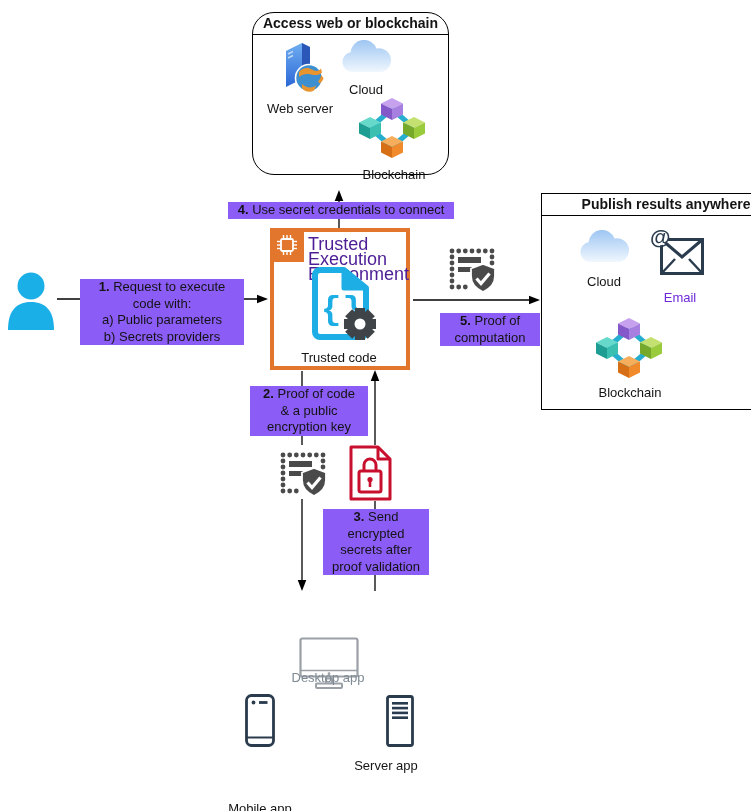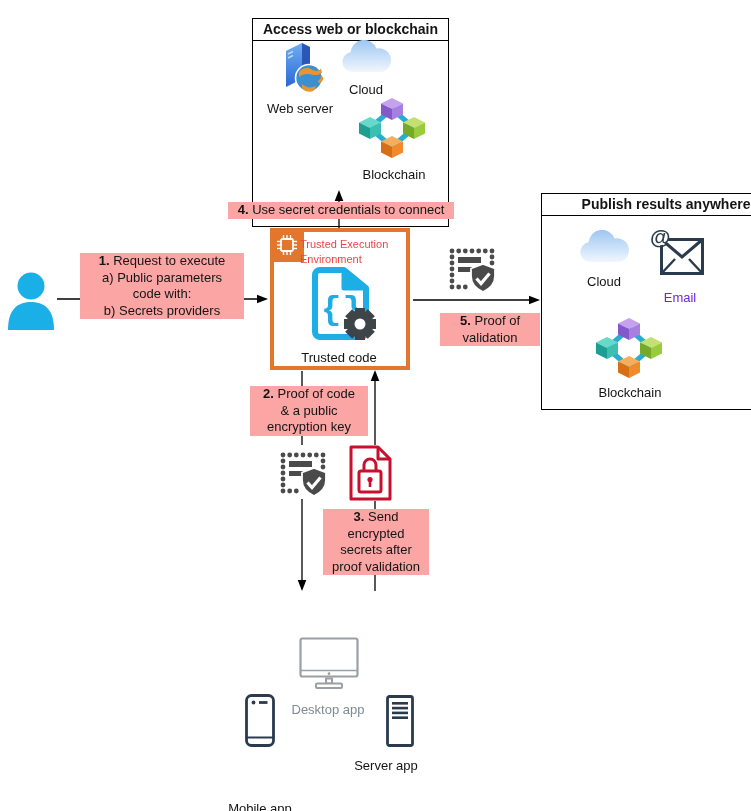--- a/index.html
+++ b/index.html
@@ -4,27 +4,27 @@
 <style>
   html,body{margin:0;padding:0;background:#fff;}
   .canvas{position:relative;width:751px;height:811px;background:#fff;
           font-family:"Liberation Sans",sans-serif;color:#141414;overflow:hidden;}
   .box{position:absolute;background:#fff;border:1px solid #000;box-sizing:border-box;z-index:1;}
   .box-header{border-bottom:1px solid #000;font-weight:bold;text-align:center;padding:2px 2px 3px;font-size:14px;}
   .box-header.small{font-size:13px;padding-top:3px;}
   .tee-box{position:absolute;background:#fff;border:4px solid #E2762D;box-sizing:border-box;z-index:1;}
   .chip-badge{position:absolute;left:270px;top:228px;width:34px;height:34px;background:#E2762D;z-index:3;
               display:flex;align-items:center;justify-content:center;}
-  .tee-title{position:absolute;left:300px;top:237px;width:100px;font-size:11px;line-height:15px;color:#ef4444;z-index:3;}
+  .tee-title{position:absolute;left:308px;top:237px;width:100px;font-size:18px;line-height:15px;color:#4c1d95;z-index:3;}
   .icon{position:absolute;z-index:3;line-height:0;}
   .icon.masked{background:#fff;}
   .label{position:absolute;z-index:3;font-size:13px;text-align:center;line-height:15px;}
   .label.muted{color:#7E8A94;}
   .label.muted2{color:#6d28d9;}
-  .steptext{position:absolute;z-index:4;font-size:13px;line-height:16.5px;text-align:center;background:#fca5a5;}
+  .steptext{position:absolute;z-index:4;font-size:13px;line-height:16.5px;text-align:center;background:#8b5cf6;}
   #connectors{position:absolute;left:0;top:0;z-index:2;}
   #defs-holder{position:absolute;width:0;height:0;overflow:hidden;}
 </style>
 </head>
 <body>
 
 <div class="canvas">
 
   <svg id="defs-holder" aria-hidden="true">
     <defs>
@@ -32,21 +32,21 @@
         <stop offset="0" stop-color="#9EC6F2"></stop>
           <stop offset="1" stop-color="#F0F7FE"></stop>
       </linearGradient>
       <linearGradient id="towerGrad" x1="0" y1="0" x2="0" y2="1">
         <stop offset="0" stop-color="#6FAEF2"></stop>
           <stop offset="1" stop-color="#2C67D6"></stop>
       </linearGradient>
     </defs>
   </svg>
 
-  <div class="box" style="left:252px;top:18px;width:197px;height:209px;">
+  <div class="box" style="left:252px;top:12px;width:197px;height:163px;border-radius:22px;">
     <div class="box-header">Access web or blockchain</div>
   </div>
 
   <div class="box" style="left:541px;top:193px;width:250px;height:217px;">
     <div class="box-header">Publish results anywhere</div>
   </div>
 
 
   <div class="tee-box" style="left:270px;top:228px;width:140px;height:142px;"></div>
 
@@ -174,21 +174,21 @@
 
   <div class="icon" style="left:299px;top:637px;">
     <svg width="60" height="56" viewBox="0 0 60 56">
       <rect x="1.5" y="1.5" width="57" height="38" rx="2" fill="#fff" stroke="#9AA0A6" stroke-width="2.2"></rect>
       <line x1="1.5" y1="33.5" x2="58.5" y2="33.5" stroke="#9AA0A6" stroke-width="1.6"></line>
       <circle cx="30" cy="36.7" r="1.4" fill="#9AA0A6"></circle>
       <rect x="27" y="41.5" width="6" height="5" fill="#fff" stroke="#9AA0A6" stroke-width="2"></rect>
       <rect x="17" y="46.5" width="26" height="4.5" rx="1" fill="#fff" stroke="#9AA0A6" stroke-width="2"></rect>
     </svg>
   </div>
-  <div class="label muted" style="left:288px;top:702px;width:80px;">Desktop app</div>
+  <div class="label muted" style="left:288px;top:670px;width:80px;">Desktop app</div>
 
   <div class="icon" style="left:245px;top:694px;">
     <svg width="30" height="53" viewBox="0 0 30 53">
       <rect x="1.5" y="1.5" width="27" height="50" rx="5" fill="#fff" stroke="#2A3B4D" stroke-width="2.8"></rect>
       <circle cx="8.5" cy="8.5" r="1.9" fill="#2A3B4D"></circle>
       <line x1="14" y1="8.5" x2="22.5" y2="8.5" stroke="#2A3B4D" stroke-width="2.8"></line>
       <line x1="1.5" y1="43.5" x2="28.5" y2="43.5" stroke="#2A3B4D" stroke-width="2"></line>
     </svg>
   </div>
   <div class="label" style="left:220px;top:757px;width:80px;margin-top:44px;">Mobile app</div>
@@ -314,37 +314,37 @@
     <svg width="46" height="56" viewBox="0 0 46 56">
       <path d="M4 2 H31 L43 14 V54 H4 Z" fill="#fff" stroke="#C8102E" stroke-width="3" stroke-linejoin="round"></path>
       <path d="M31 2 V14 H43" fill="none" stroke="#C8102E" stroke-width="3" stroke-linejoin="round"></path>
       <rect x="12" y="26" width="22" height="21" rx="2" fill="#fff" stroke="#C8102E" stroke-width="3"></rect>
       <path d="M17 26 V20 a6 6 0 0 1 12 0 V26" fill="none" stroke="#C8102E" stroke-width="3"></path>
       <circle cx="23" cy="34.5" r="2.6" fill="#C8102E"></circle>
       <line x1="23" y1="36" x2="23" y2="42" stroke="#C8102E" stroke-width="2.6"></line>
     </svg>
   </div>
 
-  <div class="steptext" style="left:80px;top:253px;width:164px;">
+  <div class="steptext" style="left:80px;top:279px;width:164px;">
     <div><b>1.</b>
       <span>Request to execute</span></div>
+    <div>code with:</div>
     <div>a) Public parameters</div>
-    <div>code with:</div>
     <div>b) Secrets providers</div>
   </div>
 
   <div class="steptext" style="left:228px;top:202px;width:226px;">
     <b>4.</b>
     <span>Use secret credentials to connect</span>
   </div>
 
   <div class="steptext" style="left:440px;top:313px;width:100px;">
     <div><b>5.</b>
       <span>Proof of</span></div>
-    <div>validation</div>
+    <div>computation</div>
   </div>
 
   <div class="steptext" style="left:250px;top:386px;width:118px;">
     <div><b>2.</b>
       <span>Proof of code</span></div>
     <div>&amp; a public</div>
     <div>encryption key</div>
   </div>
 
   <div class="steptext" style="left:323px;top:509px;width:106px;">

